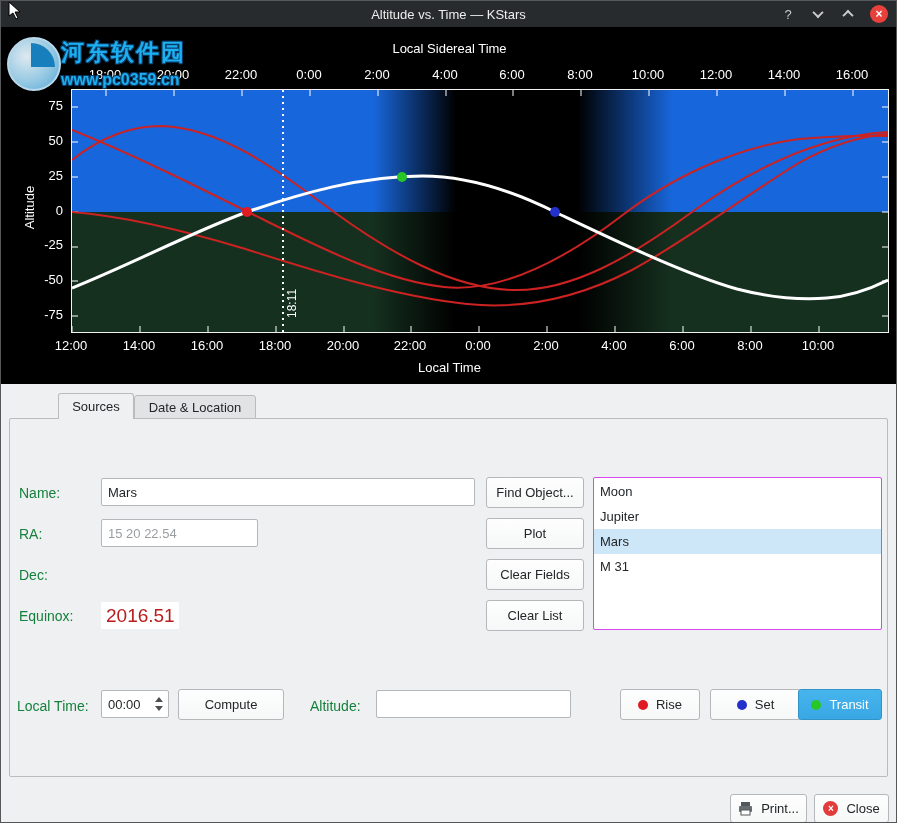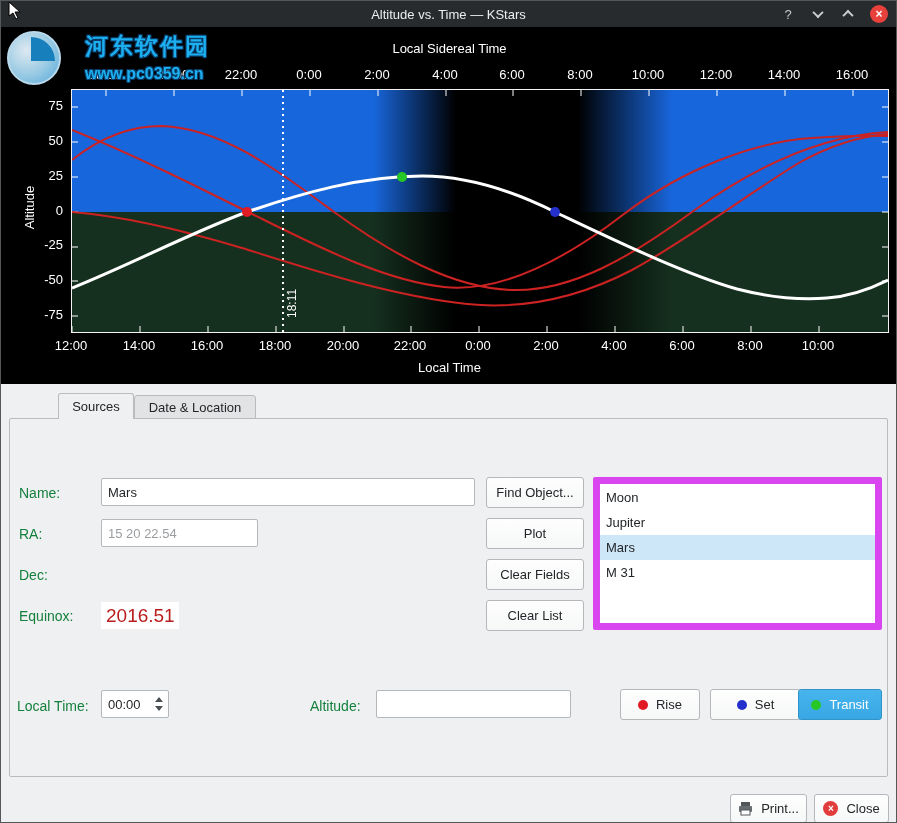--- a/index.html
+++ b/index.html
@@ -30,21 +30,21 @@
   .ylab { position:absolute; width:28px; text-align:right; font-size:13px; color:#fff; left:34px; }
   .yaxis-title { position:absolute; left:-27px; top:173px; width:110px; text-align:center; font-size:13px; transform:rotate(-90deg); color:#fff; }
   .plot-frame { position:absolute; left:70px; top:62px; width:818px; height:244px; border:1px solid #f2f2f2; background:#000; }
   .sky { position:absolute; left:0; top:0; width:816px; height:122px;
     background:linear-gradient(to right, #1866db 0%, #1866db 37%, #000 47%, #000 62%, #1866db 73.5%, #1866db 100%); }
   .ground { position:absolute; left:0; top:122px; width:816px; height:120px;
     background:linear-gradient(to right, #15301f 0%, #15301f 37%, #000 47%, #000 62%, #15301f 73.5%, #15301f 100%); }
   .plot-svg { position:absolute; left:0; top:0; }
 
   
-  .watermark { position:absolute; left:6px; top:4px; display:flex; gap:24px; z-index:40; pointer-events:none; }
+  .watermark { position:absolute; left:6px; top:10px; display:flex; gap:0; z-index:40; pointer-events:none; }
   .wm-logo { position:relative; width:54px; height:54px; border-radius:50%;
     background: radial-gradient(circle at 35% 35%, #eaf6fd, #9fd4f0 55%, #58b2e4); border:2px solid #c4e6f8; opacity:.95; }
   .wm-logo .wedge { position:absolute; right:4px; top:4px; width:24px; height:24px; background:#1a86c8; border-radius:0 100% 0 0; }
   .wm-text .l1 { font-size:23px; font-weight:bold; letter-spacing:2px; color:#1cb0f1;
     text-shadow:1px 1px 0 #0a3b66,-1px -1px 0 #0a3b66,1px -1px 0 #0a3b66,-1px 1px 0 #0a3b66; }
   .wm-text .l2 { font-size:16px; font-weight:bold; color:#1cb0f1; margin-top:3px;
     text-shadow:1px 1px 0 #0a3b66,-1px -1px 0 #0a3b66,1px -1px 0 #0a3b66,-1px 1px 0 #0a3b66; }
 
   
   .tab { position:absolute; font-size:13px; color:#232629; display:flex; align-items:center; justify-content:center; cursor:pointer;margin-left:44px; }
@@ -53,21 +53,21 @@
   .content-frame { position:absolute; left:8px; top:417px; width:879px; height:359px; background:#eff0f1; border:1px solid #b9bbbd; border-radius:2px; z-index:0; }
 
   
   .flabel { position:absolute; font-size:14px; color:#15803d; }
   .input { position:absolute; background:#fff; border:1px solid #b4b8bb; border-radius:2px; font-size:13px; color:#232629; padding:0 6px; font-family:"Liberation Sans", sans-serif; }
   .input.dim { color:#9a9da0; }
   .plainbox { position:absolute; background:#fff; font-size:19px; color:#b91c1c; display:flex; align-items:center; padding:12px 5px; }
   .btn { position:absolute; background:linear-gradient(#fefefe,#f6f7f7); border:1px solid #b4b8bb; border-radius:3px; font-size:13px; color:#232629; display:flex; align-items:center; justify-content:center; cursor:pointer; gap:8px; }
   .btn.checked { background:linear-gradient(#47b4ed,#38a7e3); border-color:#3193c8; color:#fff; }
   .dot { width:10px; height:10px; border-radius:50%; display:inline-block; }
-  .listbox { position:absolute; left:592px; top:476px; width:289px; height:153px; background:#fff; border:7px solid #d946ef; border-radius:2px; padding-top:1px; }
+  .listbox { position:absolute; left:592px; top:476px; width:289px; height:153px; background:#fff; border:1px solid #d946ef; border-radius:2px; padding-top:1px; }
   .list-item { height:25px; line-height:25px; padding:0 6px; font-size:13px; color:#232629; cursor:pointer; }
   .list-item.selected { background:#cde6f8; }
 
   .spinbox { position:absolute; left:100px; top:689px; width:68px; height:28px; background:#fff; border:1px solid #b4b8bb; border-radius:2px; display:flex; align-items:center; }
   .spin-value { flex:1; font-size:13px; color:#232629; padding-left:6px; }
   .spin-arrows { width:18px; height:100%; display:flex; flex-direction:column; align-items:center; justify-content:center; gap:4px; }
   .tri-up { width:0; height:0; border-left:4px solid transparent; border-right:4px solid transparent; border-bottom:5px solid #4d5053; cursor:pointer; }
   .tri-down { width:0; height:0; border-left:4px solid transparent; border-right:4px solid transparent; border-top:5px solid #4d5053; cursor:pointer; }
 
   .close-ico { width:15px; height:15px; border-radius:50%; background:#e23b3b; color:#fff; font-size:10px; font-weight:bold; display:flex; align-items:center; justify-content:center; line-height:1; }
@@ -208,20 +208,23 @@
   </div>
 
   <div class="flabel" style="left:16px; top:697px;">Local Time:</div>
   <div class="spinbox">
     <span class="spin-value">00:00</span>
     <span class="spin-arrows">
       <span class="tri-up"></span>
       <span class="tri-down"></span>
     </span>
   </div>
+  <div class="btn" style="left:177px; top:688px; width:106px; height:31px;">
+      <span>Compute</span>
+    </div>
   <div class="flabel" style="left:309px; top:697px;">Altitude:</div>
   <input class="input" style="left: 375px; top: 689px; width: 195px; height: 28px;" value="">
 
   <div class="btn" style="left:619px; top:688px; width:80px; height:31px;">
     <span class="dot" style="background:#e01b24;"></span>
     <span>Rise</span>
   </div>
   <div class="btn" style="left:709px; top:688px; width:91px; height:31px;">
     <span class="dot" style="background:#2430cc;"></span>
     <span>Set</span>

